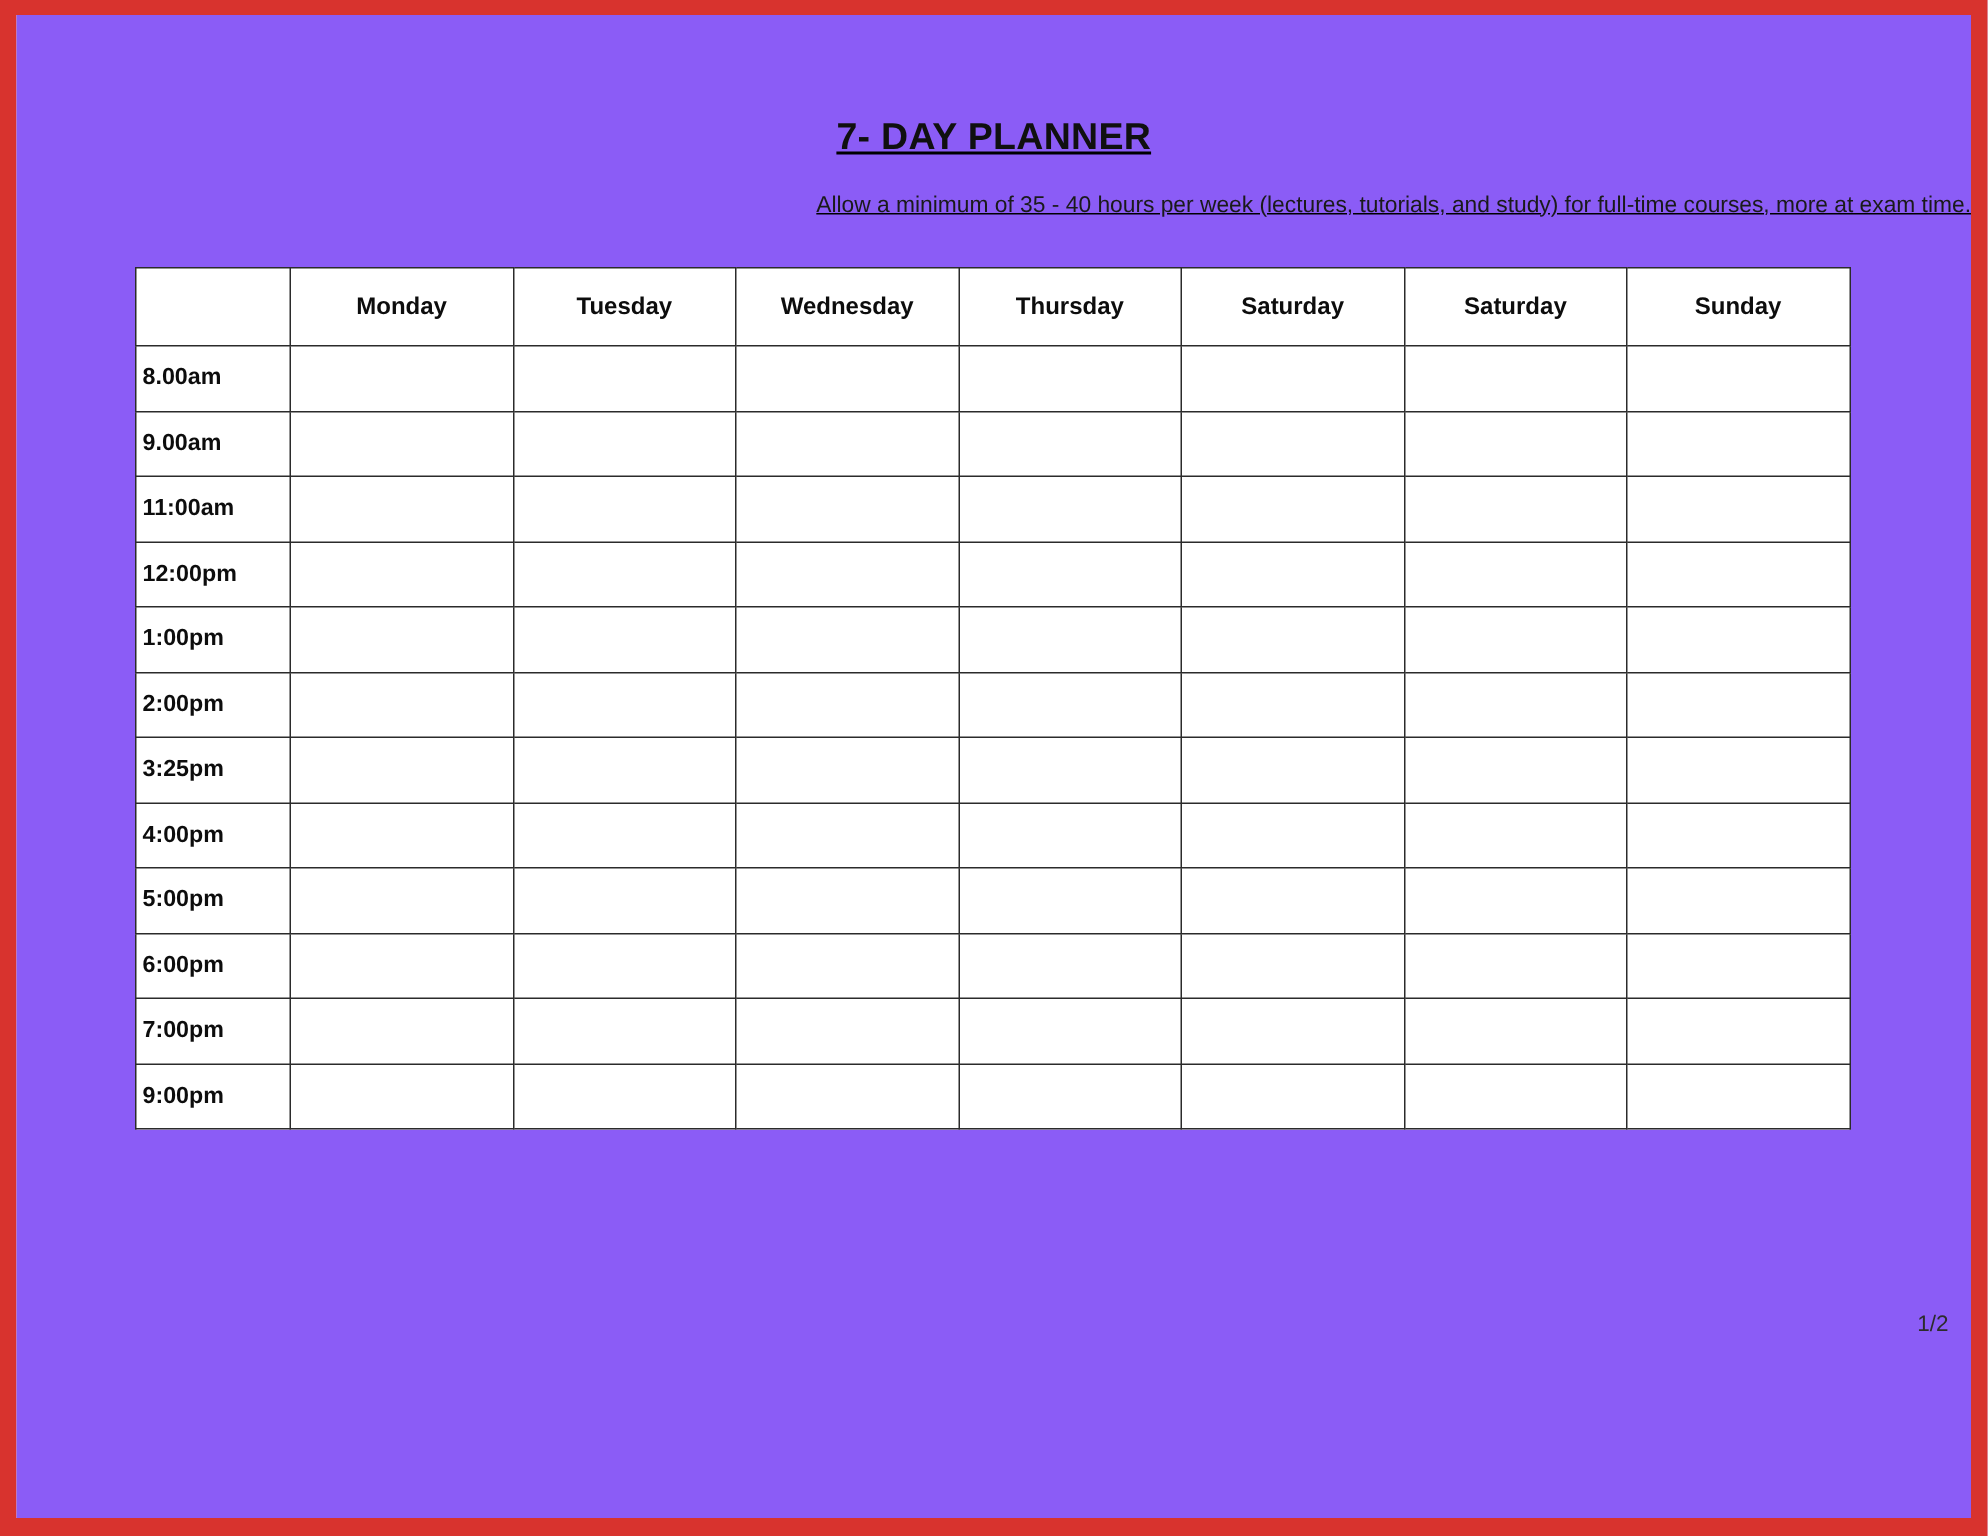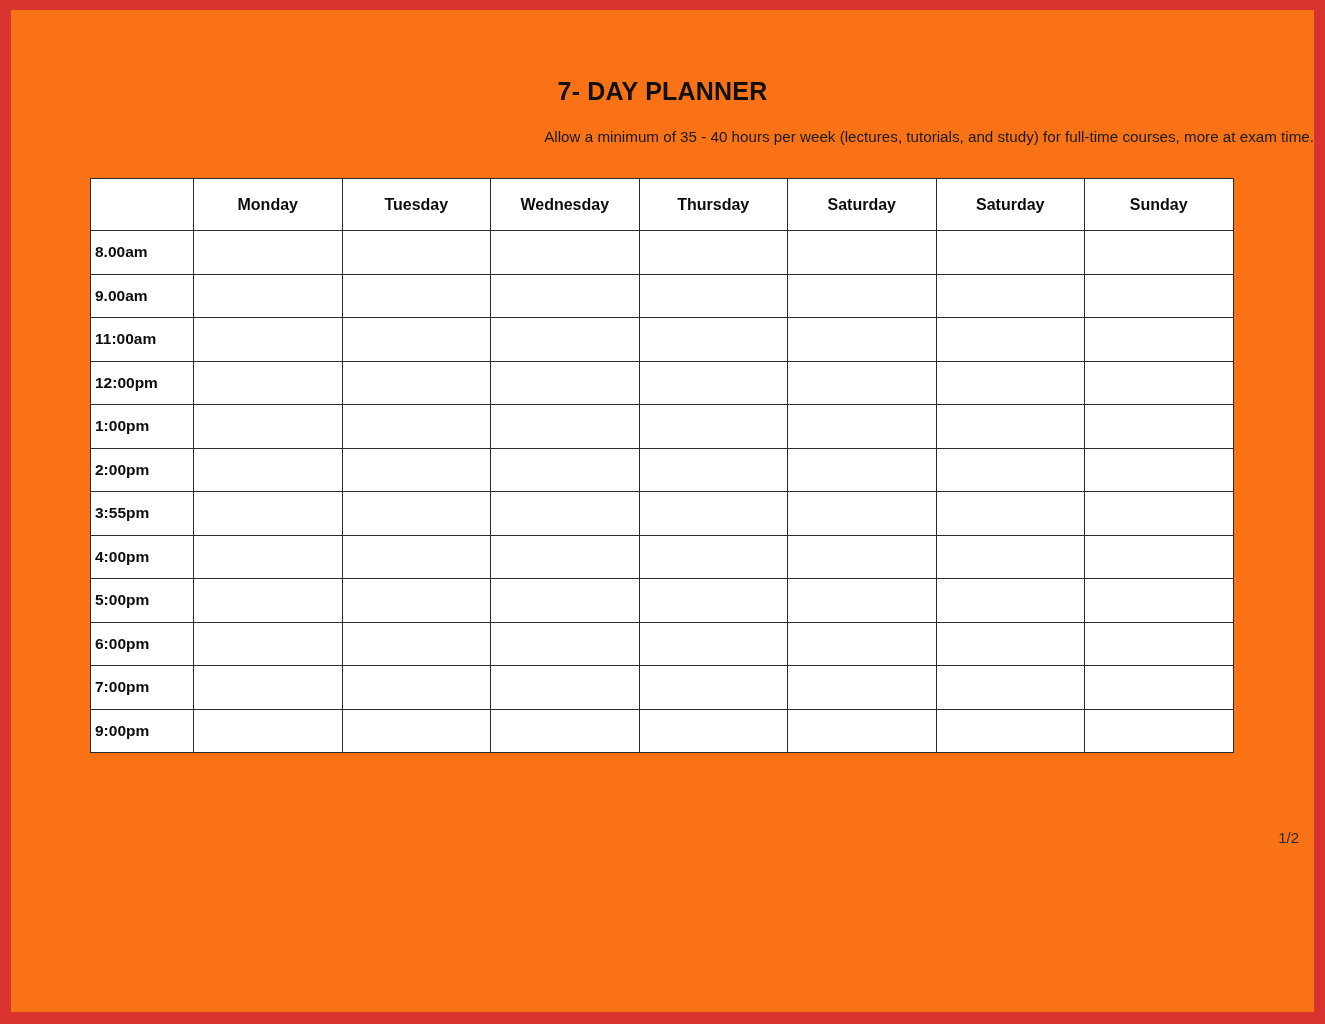--- a/index.html
+++ b/index.html
@@ -23,21 +23,22 @@
     border-top: 10px solid var(--accent, #d8332e);
     border-bottom: 12px solid var(--accent, #d8332e);
     border-left: 11px solid var(--accent, #d8332e);
     border-right: 11px solid var(--accent, #d8332e);
   }
 
   #sheet {
     position: relative;
     width: 100%;
     height: 100%;
-    background: #f97316;
+    background: #8b5cf6;
+    text-decoration: underline;
   }
 
   .doc-title {
     text-align: center;
     font-size: 25px;
     font-weight: bold;
     color: #101010;
     letter-spacing: 0.2px;
     margin: 0;
     padding-top: 68px;
@@ -102,21 +103,21 @@
     padding-left: 4px;
   }
 
   table.planner tbody td.slot {
     height: 42.5px;
   }
 
   .page-indicator {
     position: absolute;
     right: 15px;
-    top: 819px;
+    top: 864px;
     font-size: 15px;
     color: #2c2c2c;
     font-family: "Liberation Sans", sans-serif;
     text-align: right;
   }
 </style>
 </head>
 <body>
 
 <div id="page" style="--accent: #d8332e;">
@@ -205,21 +206,21 @@
               <th class="time-label">2:00pm</th>
               <td class="slot"></td>
               <td class="slot"></td>
               <td class="slot"></td>
               <td class="slot"></td>
               <td class="slot"></td>
               <td class="slot"></td>
               <td class="slot"></td>
             </tr>
             <tr>
-              <th class="time-label">3:55pm</th>
+              <th class="time-label">3:25pm</th>
               <td class="slot"></td>
               <td class="slot"></td>
               <td class="slot"></td>
               <td class="slot"></td>
               <td class="slot"></td>
               <td class="slot"></td>
               <td class="slot"></td>
             </tr>
             <tr>
               <th class="time-label">4:00pm</th>

